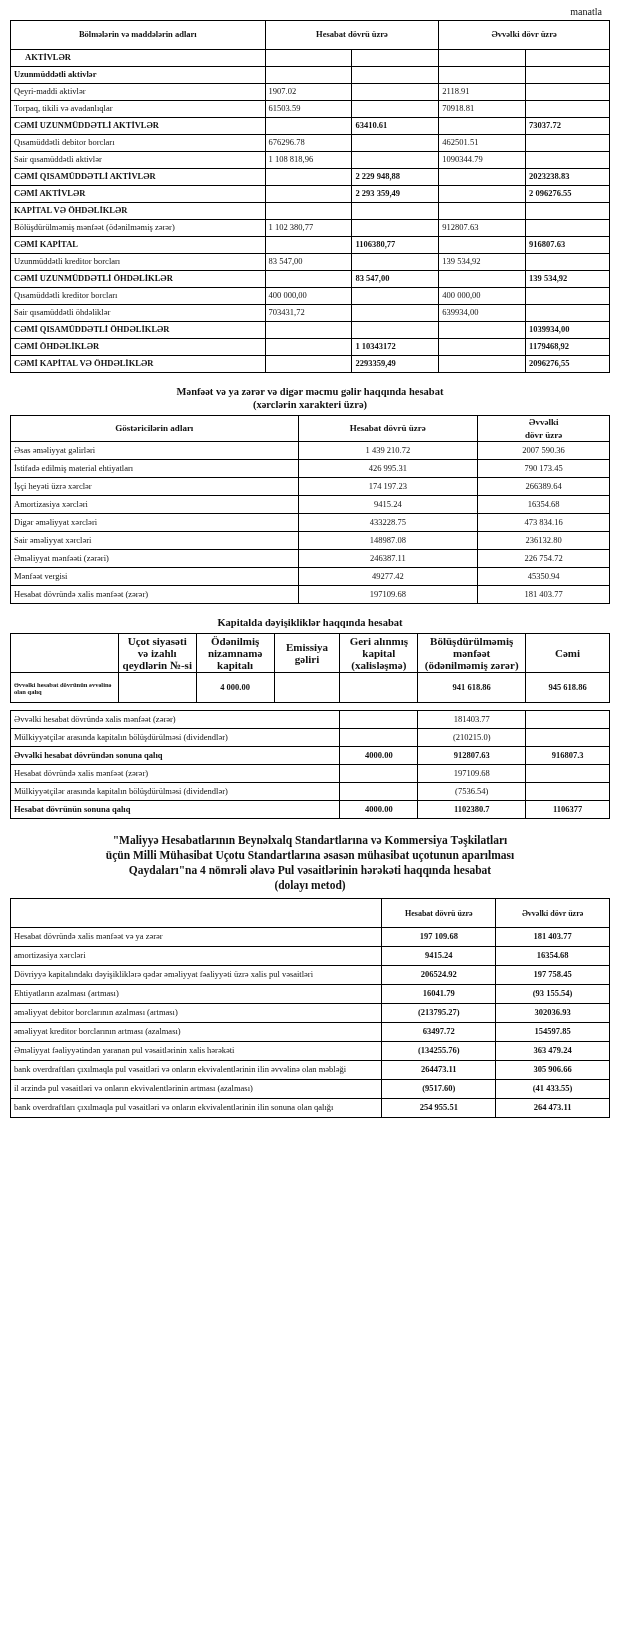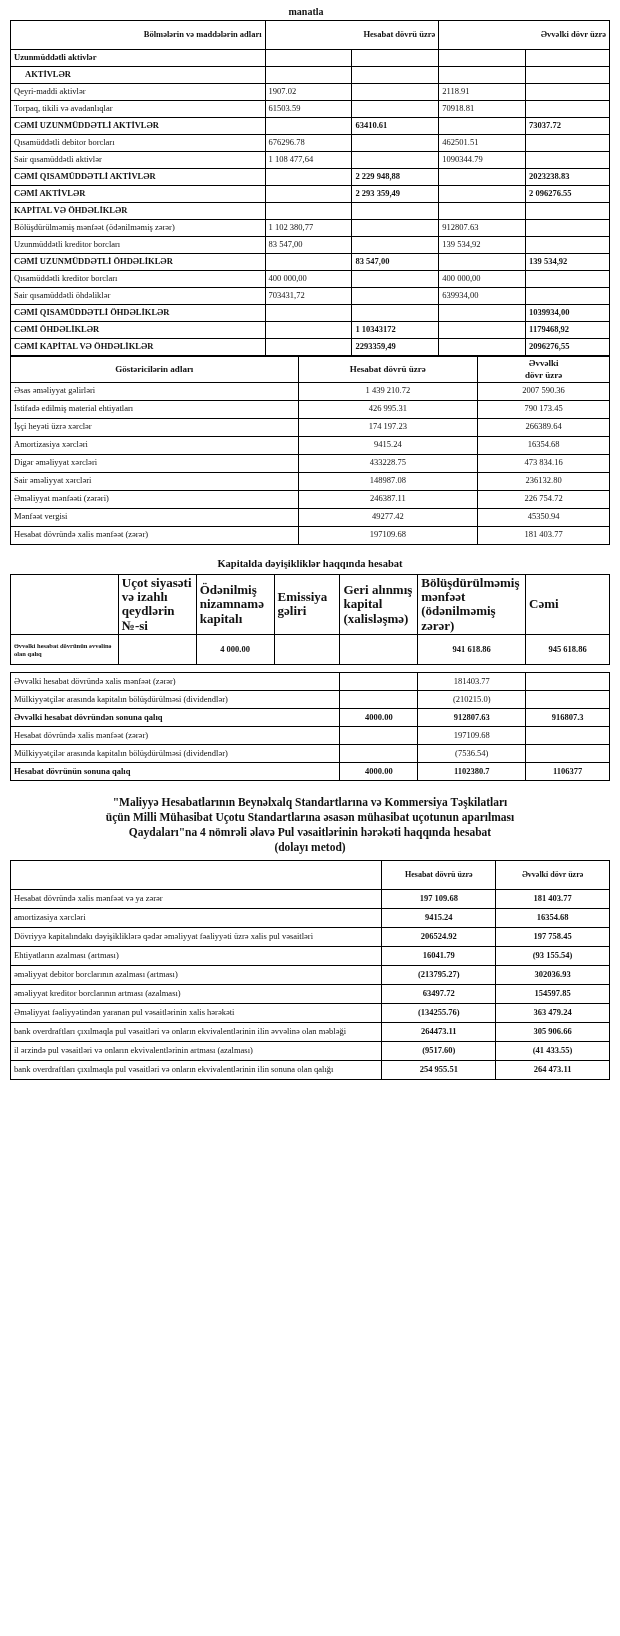--- a/index.html
+++ b/index.html
@@ -12,22 +12,22 @@
     font-family: "Liberation Serif", serif;
     color: #111111;
     -webkit-font-smoothing: none;
   }
   .page {
     width: 620px;
     box-sizing: border-box;
     padding: 6px 10px 12px 10px;
   }
   .unit-line {
-    text-align: center;
-    font-weight: bold;
+    text-align: right;
+    font-weight: normal;
     font-size: 10px;
     padding-right: 8px;
     margin-bottom: 3px;
     font-family: "Liberation Serif", serif;
   }
   table {
     border-collapse: collapse;
     width: 100%;
     table-layout: fixed;
   }
@@ -35,42 +35,42 @@
     border: 1px solid #000000;
     padding: 1px 3px;
     vertical-align: middle;
     font-size: 8.5px;
     line-height: 1.15;
   }
   .t1 td {
     height: 14px;
   }
   .hdr {
-    text-align: right;
+    text-align: center;
     font-weight: bold;
     font-size: 9px;
   }
   .b { font-weight: bold; }
   .c { text-align: center; }
   .num { text-align: left; }
   .sect-title {
     text-align: center;
     font-weight: bold;
     font-size: 10.5px;
     margin: 12px 0 4px 0;
     line-height: 1.25;
   }
   .sect-title .sub {
     font-weight: bold;
     font-size: 10.5px;
   }
   .t2 td { height: 15px; font-size: 9px; margin-top: 42px; }
   .t2 .hdrcell { font-weight: bold; text-align: center; font-size: 9px; }
   .t3 td { font-size: 7px; height: 13px; }
-  .t3 .hdrcell { font-weight: bold; text-align: left; font-size: 13px; line-height: 1.1; }
+  .t3 .hdrcell { font-weight: bold; text-align: center; font-size: 11px; line-height: 1.1; }
   .t3b td { font-size: 8px; height: 15px; }
   .spacer { height: 7px; }
   .big-title {
     text-align: center;
     font-weight: bold;
     font-size: 11.5px;
     line-height: 1.3;
     margin: 14px 4px 5px 4px;
   }
   .t4 td { font-size: 8px; height: 16px; line-height: 1.2; margin-top: 28px; }
@@ -93,28 +93,28 @@
     </colgroup>
     <thead>
       <tr>
         <th class="hdr" rowspan="1" style="height:26px">Bölmələrin  və  maddələrin  adları</th>
         <th class="hdr" colspan="2">Hesabat  dövrü  üzrə</th>
         <th class="hdr" colspan="2">Əvvəlki  dövr  üzrə</th>
       </tr>
     </thead>
     <tbody>
         <tr>
+          <td class="b indent" style="padding-left: 14px;">AKTİVLƏR</td>
+          <td class="num b"></td>
+          <td class="num b"></td>
+          <td class="num b"></td>
+          <td class="num b"></td>
+        </tr>
+        <tr>
           <td class="b">Uzunmüddətli aktivlər</td>
-          <td class="num b"></td>
-          <td class="num b"></td>
-          <td class="num b"></td>
-          <td class="num b"></td>
-        </tr>
-        <tr>
-          <td class="b indent" style="padding-left: 14px;">AKTİVLƏR</td>
           <td class="num b"></td>
           <td class="num b"></td>
           <td class="num b"></td>
           <td class="num b"></td>
         </tr>
         <tr>
           <td class="">Qeyri-maddi aktivlər</td>
           <td class="num">1907.02</td>
           <td class="num"></td>
           <td class="num">2118.91</td>
@@ -136,21 +136,21 @@
         </tr>
         <tr>
           <td class="">Qısamüddətli debitor borcları</td>
           <td class="num">676296.78</td>
           <td class="num"></td>
           <td class="num">462501.51</td>
           <td class="num"></td>
         </tr>
         <tr>
           <td class="">Sair qısamüddətli aktivlər</td>
-          <td class="num">1 108 477,64</td>
+          <td class="num">1 108 818,96</td>
           <td class="num"></td>
           <td class="num">1090344.79</td>
           <td class="num"></td>
         </tr>
         <tr>
           <td class="b">CƏMİ  QISAMÜDDƏTLİ AKTİVLƏR</td>
           <td class="num b"></td>
           <td class="num b">2 229 948,88</td>
           <td class="num b"></td>
           <td class="num b">2023238.83</td>
@@ -170,20 +170,27 @@
           <td class="num b"></td>
         </tr>
         <tr>
           <td class="">Bölüşdürülməmiş mənfəət (ödənilməmiş zərər)</td>
           <td class="num">1 102 380,77</td>
           <td class="num"></td>
           <td class="num">912807.63</td>
           <td class="num"></td>
         </tr>
         <tr>
+          <td class="b">CƏMİ KAPİTAL</td>
+          <td class="num b"></td>
+          <td class="num b">1106380,77</td>
+          <td class="num b"></td>
+          <td class="num b">916807.63</td>
+        </tr>
+        <tr>
           <td class="">Uzunmüddətli kreditor borcları</td>
           <td class="num">83 547,00</td>
           <td class="num"></td>
           <td class="num">139 534,92</td>
           <td class="num"></td>
         </tr>
         <tr>
           <td class="b">CƏMİ UZUNMÜDDƏTLİ ÖHDƏLİKLƏR</td>
           <td class="num b"></td>
           <td class="num b">83 547,00</td>
@@ -221,20 +228,24 @@
         <tr>
           <td class="b">CƏMİ KAPİTAL VƏ ÖHDƏLİKLƏR</td>
           <td class="num b"></td>
           <td class="num b">2293359,49</td>
           <td class="num b"></td>
           <td class="num b">2096276,55</td>
         </tr>
       </tbody>
   </table>
 
+  <div class="sect-title">
+    <div>Mənfəət və ya zərər və digər məcmu gəlir haqqında hesabat</div>
+    <div class="sub">(xərclərin xarakteri üzrə)</div>
+  </div>
 
   <table class="bordered t2">
     <colgroup>
       <col style="width:48%">
       <col style="width:30%">
       <col style="width:22%">
     </colgroup>
     <thead>
       <tr>
         <th class="hdrcell" rowspan="2">Göstəricilərin adları</th>

